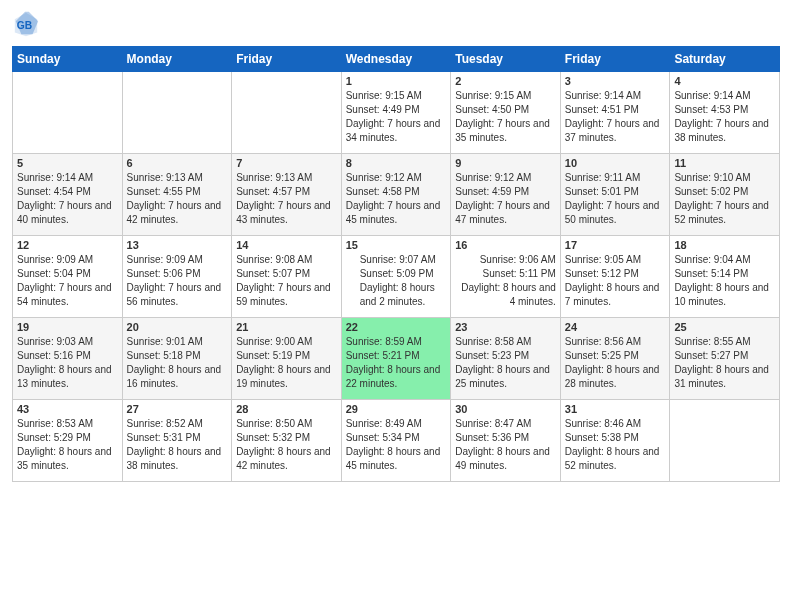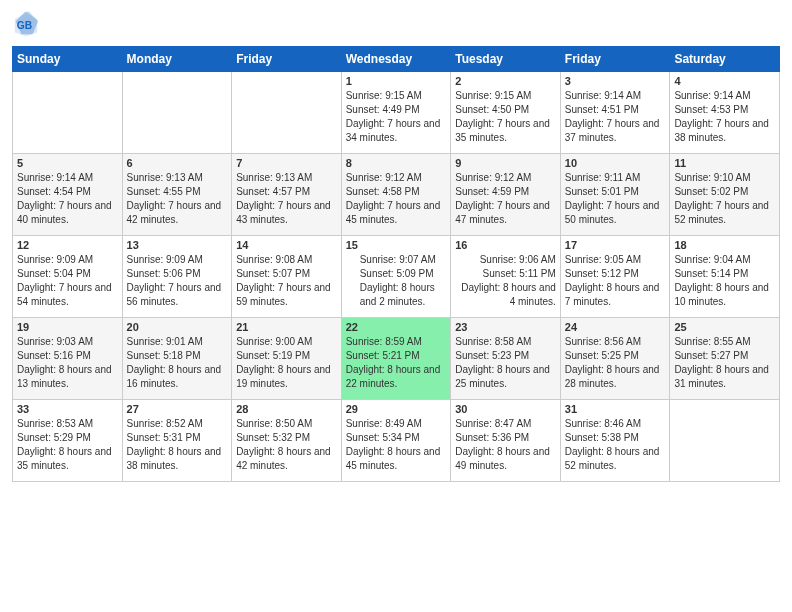--- a/index.html
+++ b/index.html
@@ -285,21 +285,21 @@
           </td>
           <td style="background-color: rgb(245, 245, 245);">
             <span class="day-num">25</span>
             <div class="day-info" style="white-space: pre-line;">Sunrise: 8:55 AM
 Sunset: 5:27 PM
 Daylight: 8 hours and 31 minutes.</div>
           </td>
         </tr>
         <tr>
           <td>
-            <span class="day-num">33</span>
+            <span class="day-num">43</span>
             <div class="day-info" style="white-space: pre-line;">Sunrise: 8:53 AM
 Sunset: 5:29 PM
 Daylight: 8 hours and 35 minutes.</div>
           </td>
           <td>
             <span class="day-num">27</span>
             <div class="day-info" style="white-space: pre-line;">Sunrise: 8:52 AM
 Sunset: 5:31 PM
 Daylight: 8 hours and 38 minutes.</div>
           </td>

